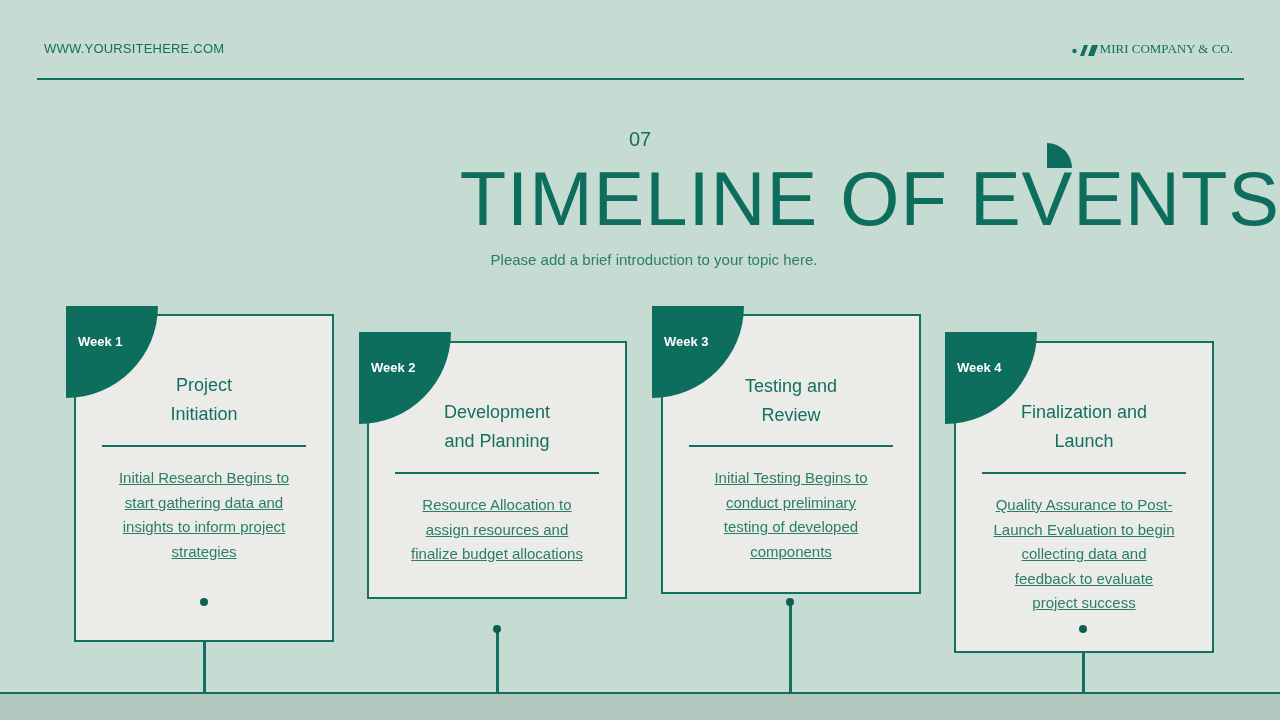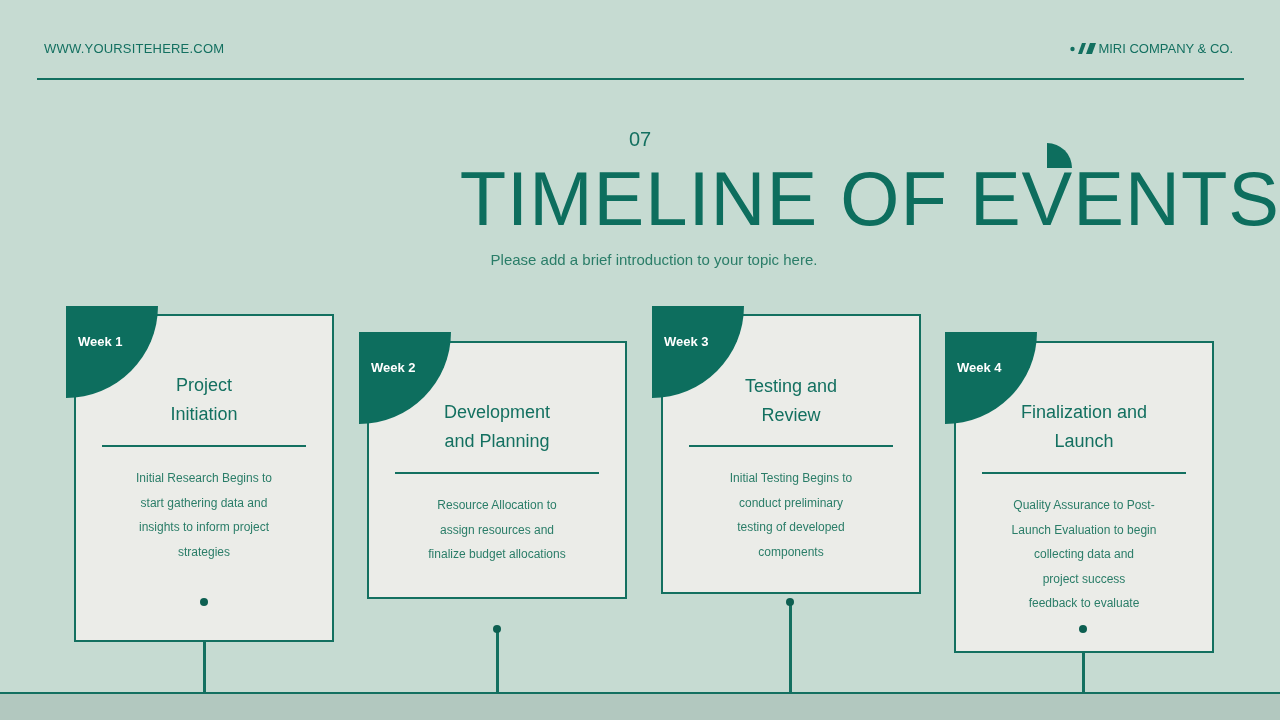--- a/index.html
+++ b/index.html
@@ -9,22 +9,22 @@
       font-family: "Liberation Sans", "DejaVu Sans", sans-serif;
       color: #137060;
       position: relative;
     }
     .site-url {
       position: absolute; left: 44px; top: 41px;
       font-size: 13px; letter-spacing: 0.2px; color: #137060;
     }
     .brand {
       position: absolute; right: 47px; top: 41px;
-      display: flex; align-items: flex-start; gap: 0;
-      font-size: 13px; color: #137060;
+      display: flex; align-items: flex-end; gap: 0;
+      font-size: 13px; color: #137060; font-family: Liberation Serif, serif;
     }
     .brand svg { width: 28px; height: 14px; }
     .top-rule {
       position: absolute; left: 37px; right: 36px; top: 78px;
       height: 2px; background: #137060;
     }
     .section-num {
       position: absolute; left: 0; right: 0; top: 128px;
       text-align: center; font-size: 20px; color: #137060;
     }
@@ -59,21 +59,21 @@
     }
     .card-title {
       position: absolute; left: 0; right: 0;
       text-align: center; font-size: 18px; line-height: 29px; color: #137060;
     }
     .card-rule {
       position: absolute; left: 26px; right: 26px; height: 2px; background: #137060;
     }
     .card-desc {
       position: absolute; left: 16px; right: 16px;
-      text-align: center; font-size: 12px; line-height: 24.5px; color: #2a7d68;
+      text-align: center; font-size: 15px; line-height: 24.5px; color: #2a7d68; text-decoration: underline;
     }
     .stem {
       position: absolute; width: 3px; background: #137060;
     }
     .dot {
       position: absolute; width: 8px; height: 8px; border-radius: 50%; background: #0d5f51;
     }
     .ground-line {
       position: absolute; left: 0; right: 0; top: 692px; height: 2px; background: #137060;
     }
@@ -162,22 +162,22 @@
 <div class="card" style="left:954px; top:341px; height:312px;">
   <div class="card-title" style="top:55px;">
     <div>Finalization and</div>
     <div>Launch</div>
   </div>
   <div class="card-rule" style="top:129px;"></div>
   <div class="card-desc" style="top:150px;">
     <div>Quality Assurance to Post-</div>
     <div>Launch Evaluation to begin</div>
     <div>collecting data and</div>
+    <div>feedback to evaluate</div>
     <div>project success</div>
-    <div>feedback to evaluate</div>
   </div>
 </div>
 <div class="badge" style="left:945px; top:332px;">
   <span class="badge-label">Week 4</span>
 </div>
 <div class="dot" style="left:1079px; top:625px;"></div>
 
 <div class="ground-line"></div>
 <div class="ground"></div>
 

